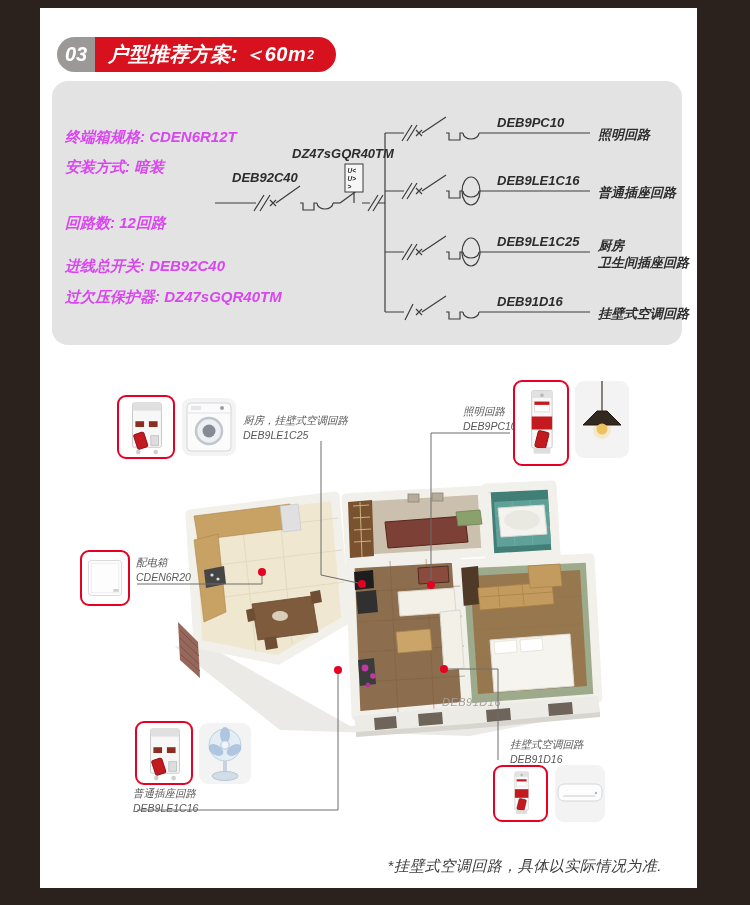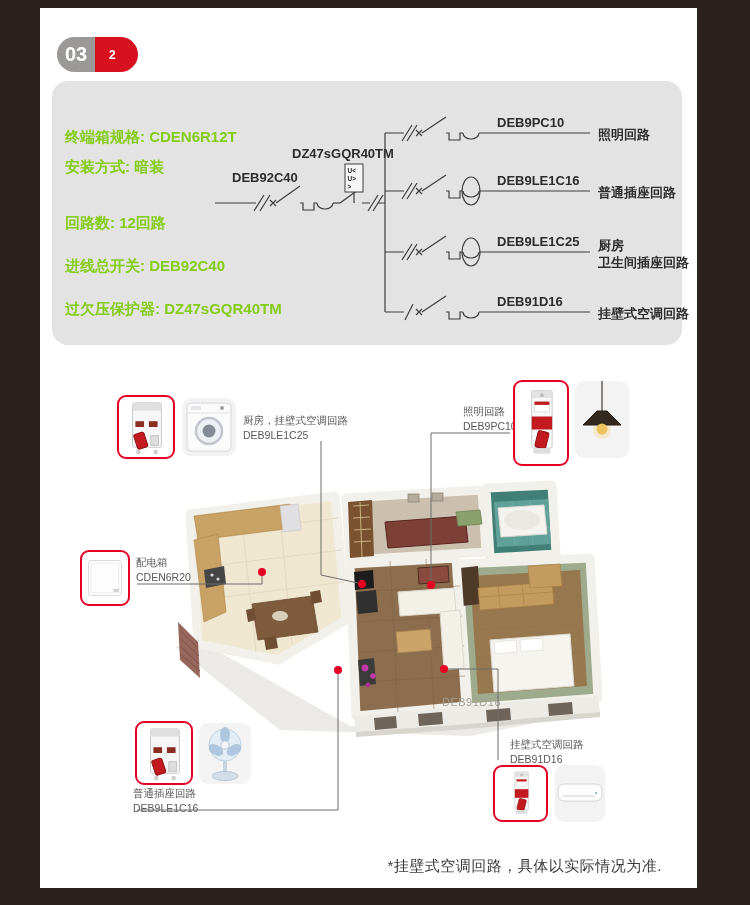--- a/index.html
+++ b/index.html
@@ -1,32 +1,32 @@
 <!DOCTYPE html>
 <html><head>
 <meta charset="utf-8">
 <style>
   html,body{margin:0;padding:0;background:#2b221d;}
   .page{position:relative;width:750px;height:905px;background:#2b221d;overflow:hidden;
-        font-family:"Liberation Sans","DejaVu Sans",sans-serif;}
+        font-family:"Liberation Sans","DejaVu Sans",sans-serif;font-style:italic;}
   .content{position:absolute;left:40px;top:8px;width:657px;height:880px;background:#ffffff;}
 
   
   .badge{position:absolute;left:57px;top:37px;height:35px;display:flex;align-items:stretch;}
   .badge-num{background:#9b9998;color:#fff;font-size:20px;font-weight:bold;
              width:38px;display:flex;align-items:center;justify-content:center;
              border-radius:18px 0 0 18px;}
   .badge-title{background:#d8111e;color:#fff;font-size:20px;font-weight:bold;
                display:flex;align-items:center;padding:0 22px 0 13px;
                border-radius:0 18px 18px 0;letter-spacing:.5px;}
   .badge-title sup{font-size:12px;margin-left:1px;}
 
   
   .panel{position:absolute;left:52px;top:81px;width:630px;height:264px;background:#e3e3e3;border-radius:16px;}
-  .spec-line{position:absolute;left:65px;font-size:15px;font-weight:600;color:#84cc16;white-space:nowrap;}
+  .spec-line{position:absolute;left:65px;font-size:15px;font-weight:600;color:#d946ef;white-space:nowrap;}
 
   .circuit{position:absolute;left:210px;top:110px;width:480px;height:230px;overflow:visible;}
   .circuit path,.circuit line{stroke:#3d3d3d;stroke-width:1.2;fill:none;}
   .circuit .lbl{font-size:13px;font-weight:bold;fill:#2c2c2c;}
   .circuit .name{font-size:13px;font-weight:600;fill:#2c2c2c;}
   .circuit .tiny{font-size:6.5px;font-weight:bold;fill:#2c2c2c;}
 
   
   .red-box{position:absolute;background:#fff;border:2px solid #e60023;border-radius:9px;
            display:flex;align-items:center;justify-content:center;box-sizing:border-box;}
@@ -45,30 +45,31 @@
 </style>
 </head>
 <body>
 
 <div class="page">
   <div class="content"></div>
 
   <div class="badge">
     <div class="badge-num">03</div>
     <div class="badge-title">
+      <span>户型推荐方案: ＜60m</span>
         <sup>2</sup>
     </div>
   </div>
 
   <div class="panel"></div>
   <div class="spec-line" style="top:128px">终端箱规格: CDEN6R12T</div>
   <div class="spec-line" style="top:158px">安装方式: 暗装</div>
   <div class="spec-line" style="top:214px">回路数: 12回路</div>
   <div class="spec-line" style="top:257px">进线总开关: DEB92C40</div>
-  <div class="spec-line" style="top:300px">过欠压保护器: DZ47sGQR40TM</div>
+  <div class="spec-line" style="top:288px">过欠压保护器: DZ47sGQR40TM</div>
 
   <svg class="circuit" viewBox="0 0 480 230">
 
     <g>
       <path d="M5,93 H46"></path>
       <path d="M44,101 L54,85 M50,101 L60,85"></path>
       <path d="M60,90 L66,96 M66,90 L60,96"></path>
       <path d="M66,93 L90,76"></path>
       <path d="M90,93 H93 V100 H104 V93 H107"></path>
       <path d="M107,93 a8,6 0 0 0 16,0"></path>

